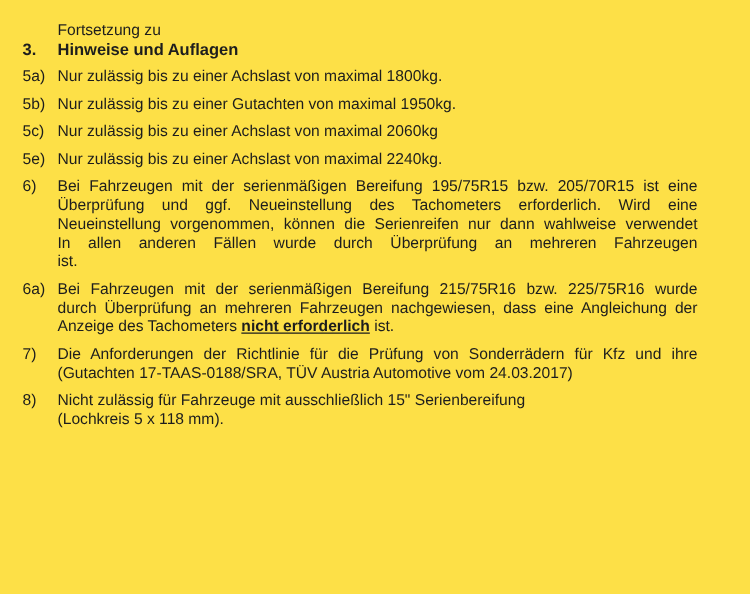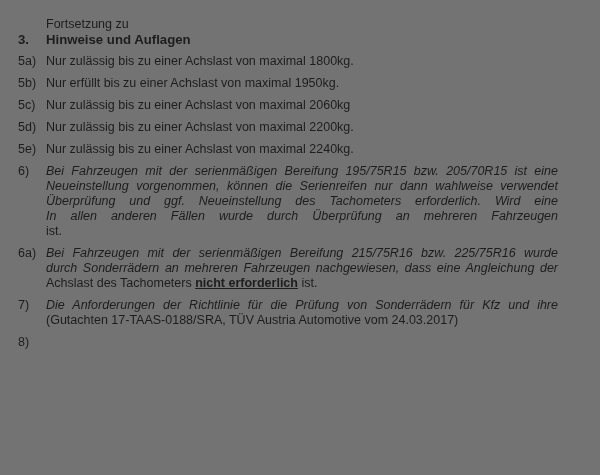--- a/index.html
+++ b/index.html
@@ -1,20 +1,20 @@
 <!DOCTYPE html>
 <html><head>
 <meta charset="utf-8">
 <style>
   html, body { margin: 0; padding: 0; background: #ffffff; }
   .page {
     width: 600px;
     height: 475px;
     box-sizing: border-box;
-    background: #737373;
+    background: #fde047;
     padding: 17px 40px 10px 18px;
     overflow: hidden;
     font-family: "Liberation Sans", "DejaVu Sans", sans-serif;
     font-size: 12.5px;
     line-height: 15px;
     color: #1d1d1d;
   }
   .row { display: flex; }
   .label {
     width: 28px;
@@ -24,21 +24,20 @@
     width: 512px;
     flex: 0 0 512px;
   }
   .bold { font-weight: bold; }
   .header-block { margin-bottom: 2px; }
   .item { margin-top: 7px; }
   .line { text-align: left; }
   .line.j {
     text-align: justify;
     text-align-last: justify;
-    font-style: italic;
   }
   .em {
     font-weight: bold;
     text-decoration: underline;
   }
   .title-row { font-size: 13.2px; }
 </style>
 </head>
 <body>
 
@@ -58,66 +57,62 @@
   <main id="items-root">
       <div class="row item">
         <div class="label">5a)</div>
         <div class="content">
           <div class="line"><span>Nur zulässig bis zu einer Achslast von maximal 1800kg.</span></div>
         </div>
       </div>
       <div class="row item">
         <div class="label">5b)</div>
         <div class="content">
-          <div class="line"><span>Nur erfüllt bis zu einer Achslast von maximal 1950kg.</span></div>
+          <div class="line"><span>Nur zulässig bis zu einer Gutachten von maximal 1950kg.</span></div>
         </div>
       </div>
       <div class="row item">
         <div class="label">5c)</div>
         <div class="content">
           <div class="line"><span>Nur zulässig bis zu einer Achslast von maximal 2060kg</span></div>
-        </div>
-      </div>
-      <div class="row item">
-        <div class="label">5d)</div>
-        <div class="content">
-          <div class="line"><span>Nur zulässig bis zu einer Achslast von maximal 2200kg.</span></div>
         </div>
       </div>
       <div class="row item">
         <div class="label">5e)</div>
         <div class="content">
           <div class="line"><span>Nur zulässig bis zu einer Achslast von maximal 2240kg.</span></div>
         </div>
       </div>
       <div class="row item">
         <div class="label">6)</div>
         <div class="content">
           <div class="line j"><span>Bei Fahrzeugen mit der serienmäßigen Bereifung 195/75R15 bzw. 205/70R15 ist eine</span></div>
+          <div class="line j"><span>Überprüfung und ggf. Neueinstellung des Tachometers erforderlich. Wird eine</span></div>
           <div class="line j"><span>Neueinstellung vorgenommen, können die Serienreifen nur dann wahlweise verwendet</span></div>
-          <div class="line j"><span>Überprüfung und ggf. Neueinstellung des Tachometers erforderlich. Wird eine</span></div>
           <div class="line j"><span>In allen anderen Fällen wurde durch Überprüfung an mehreren Fahrzeugen</span></div>
           <div class="line"><span>ist.</span></div>
         </div>
       </div>
       <div class="row item">
         <div class="label">6a)</div>
         <div class="content">
           <div class="line j"><span>Bei Fahrzeugen mit der serienmäßigen Bereifung 215/75R16 bzw. 225/75R16 wurde</span></div>
-          <div class="line j"><span>durch Sonderrädern an mehreren Fahrzeugen nachgewiesen, dass eine Angleichung der</span></div>
-          <div class="line"><span>Achslast des Tachometers </span><span class="em">nicht erforderlich</span><span> ist.</span></div>
+          <div class="line j"><span>durch Überprüfung an mehreren Fahrzeugen nachgewiesen, dass eine Angleichung der</span></div>
+          <div class="line"><span>Anzeige des Tachometers </span><span class="em">nicht erforderlich</span><span> ist.</span></div>
         </div>
       </div>
       <div class="row item">
         <div class="label">7)</div>
         <div class="content">
           <div class="line j"><span>Die Anforderungen der Richtlinie für die Prüfung von Sonderrädern für Kfz und ihre</span></div>
           <div class="line"><span>(Gutachten 17-TAAS-0188/SRA, TÜV Austria Automotive vom 24.03.2017)</span></div>
         </div>
       </div>
       <div class="row item">
         <div class="label">8)</div>
         <div class="content">
+          <div class="line"><span>Nicht zulässig für Fahrzeuge mit ausschließlich 15" Serienbereifung</span></div>
+          <div class="line"><span>(Lochkreis 5 x 118 mm).</span></div>
         </div>
       </div>
     </main>
 
 </div>
 
 </body></html>

